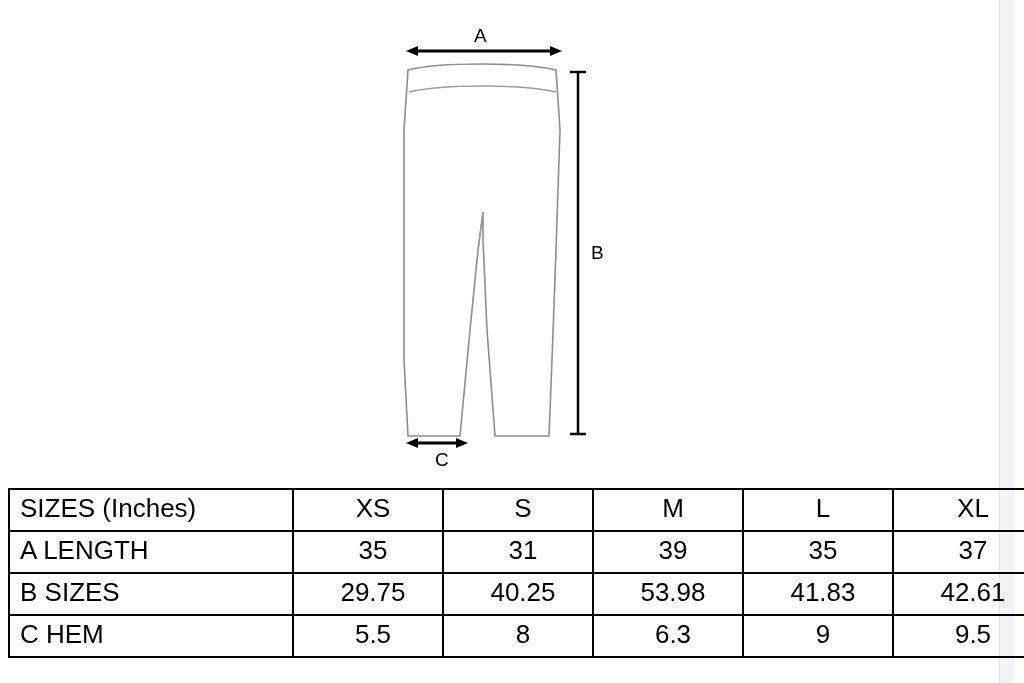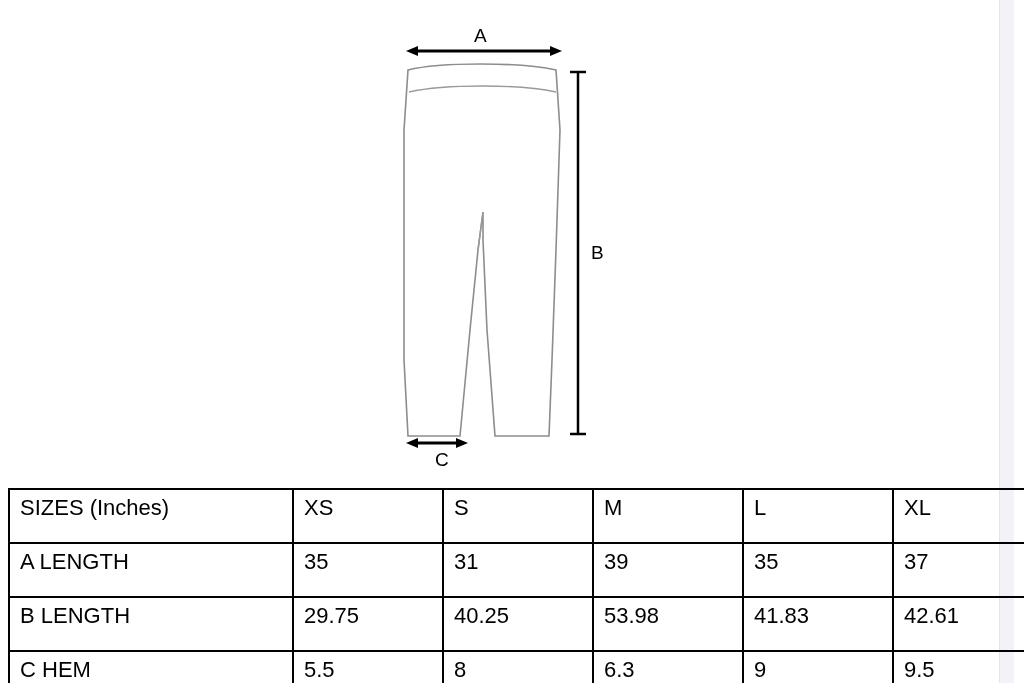--- a/index.html
+++ b/index.html
@@ -63,29 +63,29 @@
     position: absolute;
     left: 8px;
     top: 488px;
     width: 966px;
     border-collapse: collapse;
     table-layout: fixed;
   }
   .size-table td {
     border: 2px solid #000;
     height: 36px;
-    padding: 0 0 16px 10px;
+    padding: 0 0 4px 10px;
     font-family: "Liberation Sans", sans-serif;
-    font-size: 22px;
+    font-size: 26px;
     color: #000;
     vertical-align: middle;
     white-space: nowrap;
   }
   .size-table td.col-head { width: 272px; }
-  .size-table td.col-val { width: 138px; }
+  .size-table td.col-val { width: 138px; text-align: center; }
 </style>
 </head>
 <body>
 
 <div id="page">
 
   <div class="right-strip">
     <div class="right-strip-inner"></div>
   </div>
 
@@ -157,21 +157,21 @@
       </tr>
       <tr>
         <td class="col-head">A LENGTH</td>
         <td class="col-val">35</td>
         <td class="col-val">31</td>
         <td class="col-val">39</td>
         <td class="col-val">35</td>
         <td class="col-val">37</td>
       </tr>
       <tr>
-        <td class="col-head">B LENGTH</td>
+        <td class="col-head">B SIZES</td>
         <td class="col-val">29.75</td>
         <td class="col-val">40.25</td>
         <td class="col-val">53.98</td>
         <td class="col-val">41.83</td>
         <td class="col-val">42.61</td>
       </tr>
       <tr>
         <td class="col-head">C HEM</td>
         <td class="col-val">5.5</td>
         <td class="col-val">8</td>

